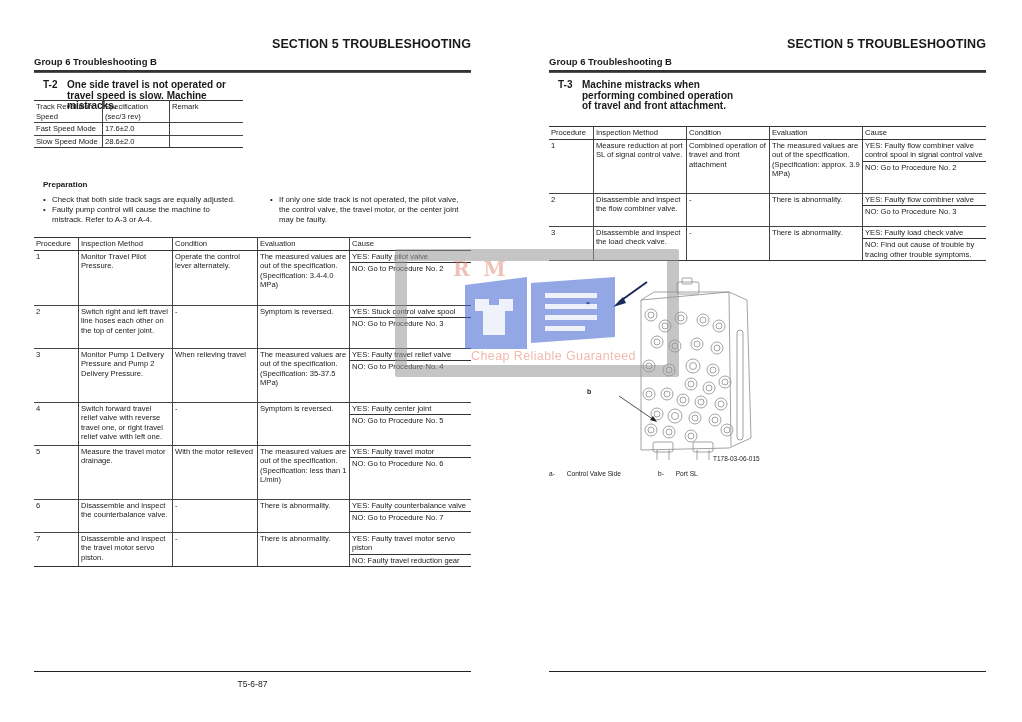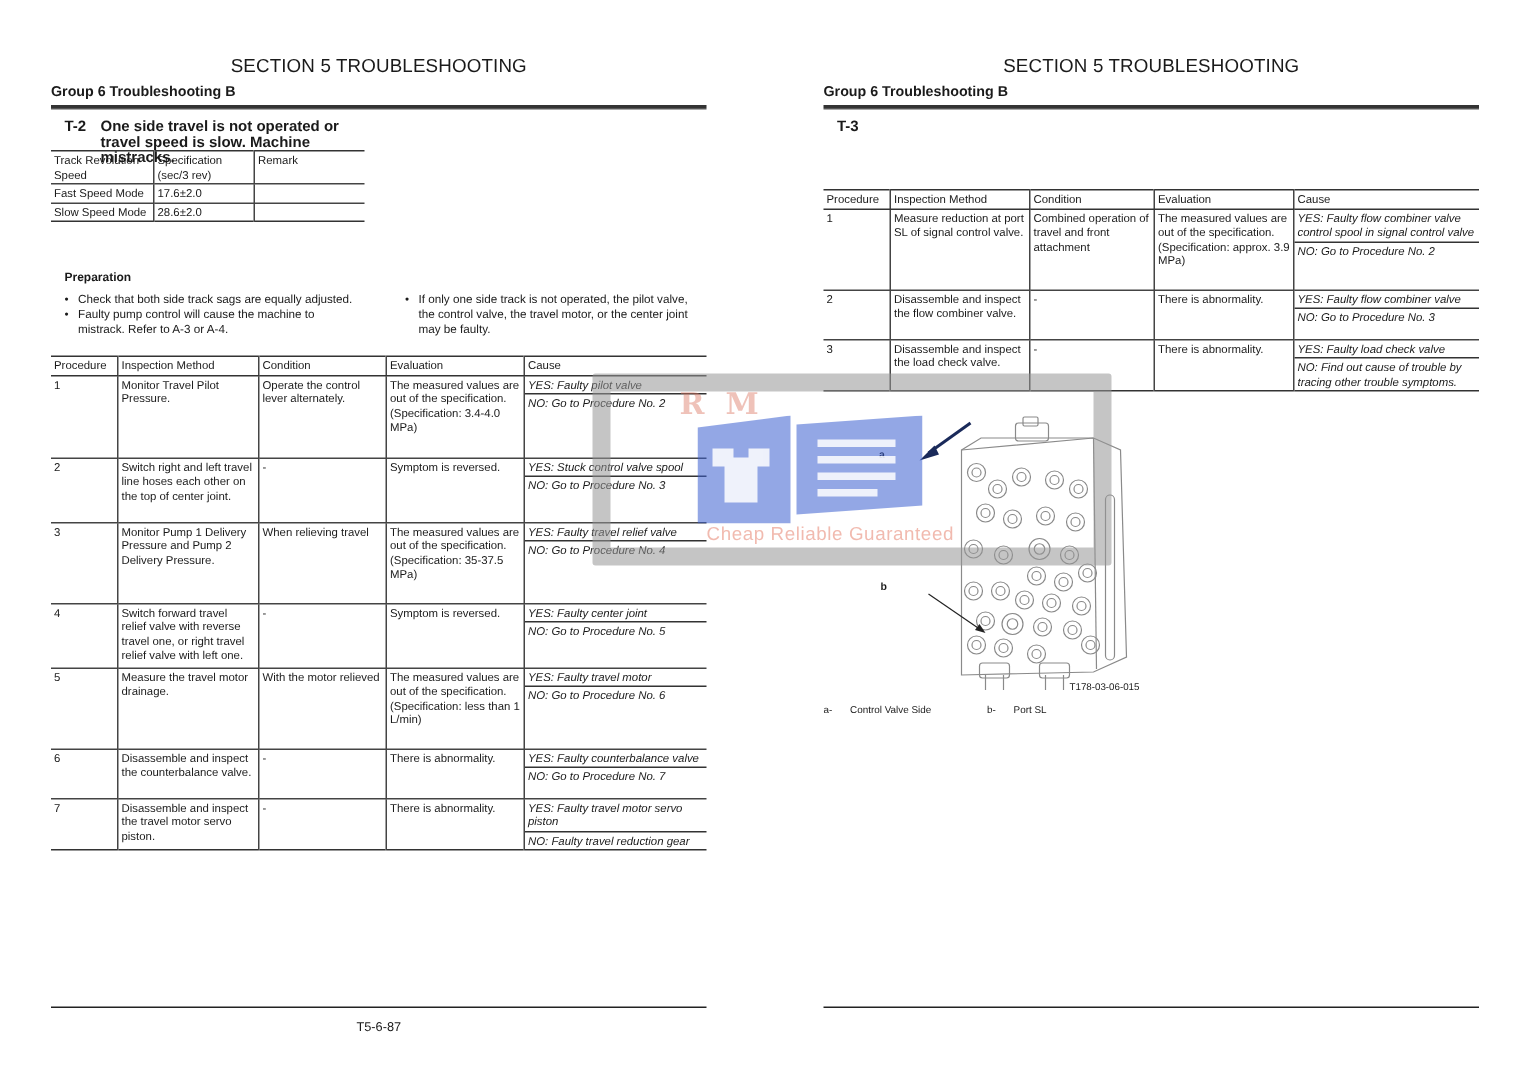--- a/index.html
+++ b/index.html
@@ -2,22 +2,22 @@
 <html><head>
 <meta charset="utf-8">
 <style>
   html, body { margin: 0; padding: 0; background: #ffffff; }
   body { width: 1022px; height: 722px; position: relative; overflow: hidden;
          font-family: "Liberation Sans", "DejaVu Sans", sans-serif; color: #1a1a1a; }
   .page { position: absolute; top: 0; height: 722px; }
   .page.left { left: 34px; width: 437px; }
   .page.right { left: 549px; width: 437px; }
 
-  .sec-title { position: absolute; top: 37px; left: 0; width: 100%; text-align: center;
-               font-size: 12.5px; font-weight: normal; letter-spacing: 0.1px; }
+  .sec-title { position: absolute; top: 37px; left: 0; width: 100%; text-align: right;
+               font-size: 12.5px; font-weight: bold; letter-spacing: 0.1px; }
   .grp-title { position: absolute; top: 56px; left: 0; width: 100%; text-align: left;
                font-size: 9.5px; font-weight: bold; }
   .hdr-rule { position: absolute; top: 70px; left: 0; width: 100%; height: 3px;
               border-top: 2px solid #333; border-bottom: 1px solid #555; box-sizing: border-box; }
 
   .t-head { position: absolute; font-size: 10px; font-weight: bold; line-height: 10.5px; }
   .t-head .num { position: absolute; left: 0; top: 0; }
   .t-head .txt { position: absolute; left: 24px; top: 0; width: 190px; }
 
   table { border-collapse: collapse; font-size: 7.6px; line-height: 9.6px; }
@@ -29,34 +29,34 @@
 
   .prep-title { position: absolute; top: 180px; left: 9px; font-size: 8px; font-weight: bold; }
   .bullets { position: absolute; font-size: 7.8px; line-height: 10px; margin: 0; padding: 0; list-style: none; }
   .bullets li { position: relative; padding-left: 9px; }
   .bullets li::before { content: "\2022"; position: absolute; left: 0; top: 0; }
 
   .proc-table { position: absolute; border-top: 1.5px solid #333; border-bottom: 1.5px solid #333; }
   .proc-table th { border-bottom: 1px solid #333; border-right: 1px solid #444; padding-top: 1px; padding-bottom: 1px; }
   .proc-table td { border-right: 1px solid #444; border-bottom: 1px solid #444; }
   .proc-table th:last-child, .proc-table td.cause { border-right: none; }
-  .proc-table td.cause { padding: 0; font-style: italic; }
+  .proc-table td.cause { padding: 0; }
   .cause-line { padding: 1px 2px; }
   .cause-line.yes { border-bottom: 1px solid #333; }
   .proc-table tr.last td { border-bottom: none; }
 
   .figure { position: absolute; top: 270px; left: 30px; width: 210px; height: 190px; }
   .fig-id { position: absolute; top: 455px; left: 164px; font-size: 6.5px; }
   .legend { position: absolute; top: 470px; font-size: 6.6px; }
 
   .footer-rule { position: absolute; top: 671px; left: 0; width: 100%; border-top: 1px solid #222; }
   .page-num { position: absolute; top: 679px; left: 0; width: 100%; text-align: center; font-size: 8.5px; }
 
   
-  .wm { position: absolute; left: 395px; top: 249px; width: 346px; height: 128px; pointer-events: none; }
+  .wm { position: absolute; left: 395px; top: 249px; width: 284px; height: 128px; pointer-events: none; }
   .wm .frame { position: absolute; inset: 0; border: 12px solid rgba(150,150,150,0.55); border-radius: 2px; }
   .wm .rm { position: absolute; left: 58px; top: 8px; font-size: 20px; font-weight: bold;
             color: rgba(220,120,100,0.45); font-family: "DejaVu Serif", serif; letter-spacing: 14px; }
   .wm .tag { position: absolute; left: 76px; top: 100px; font-size: 12.5px; color: rgba(230,130,110,0.55);
              letter-spacing: 0.4px; }
 </style>
 </head>
 <body>
 
 <div class="page left">
@@ -184,20 +184,21 @@
   <div class="page-num">T5-6-87</div>
 </div>
 
 <div class="page right">
   <div class="sec-title">SECTION 5 TROUBLESHOOTING</div>
   <div class="grp-title">Group 6 Troubleshooting B</div>
   <div class="hdr-rule"></div>
 
   <div class="t-head" style="top:80px; left:9px; width:220px; height:34px;">
     <span class="num">T-3</span>
+    <span class="txt" style="width:160px;">Machine mistracks when performing combined operation of travel and front attachment.</span>
   </div>
 
   <table class="proc-table" style="top:126px; left:0; width:437px;">
     <tbody>
         <tr>
       <th style="width:40px">Procedure</th>
       <th style="width:88px">Inspection Method</th>
       <th style="width:78px">Condition</th>
       <th style="width:88px">Evaluation</th>
       <th>Cause</th>

